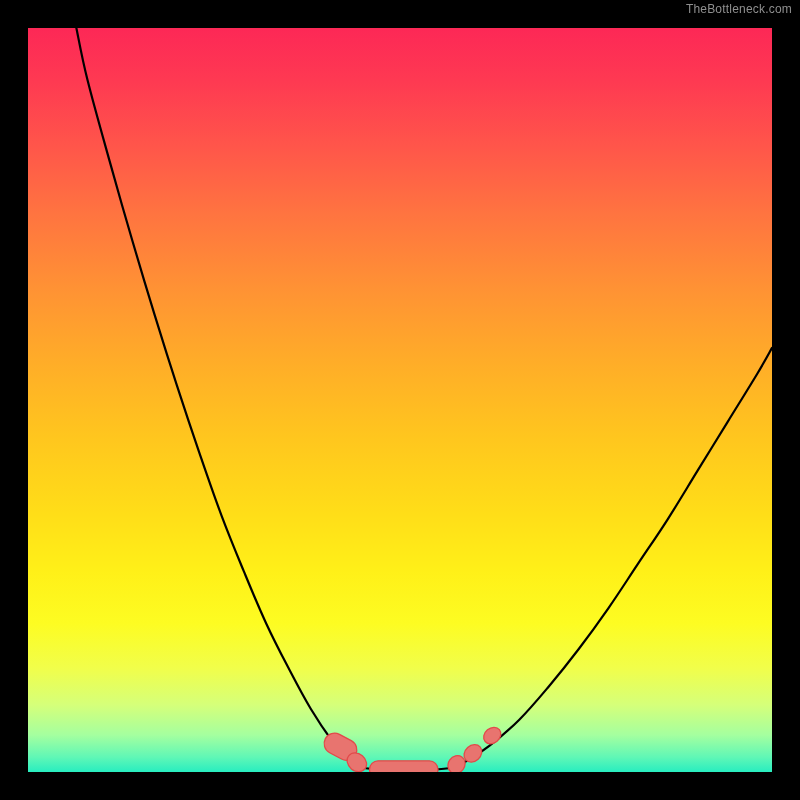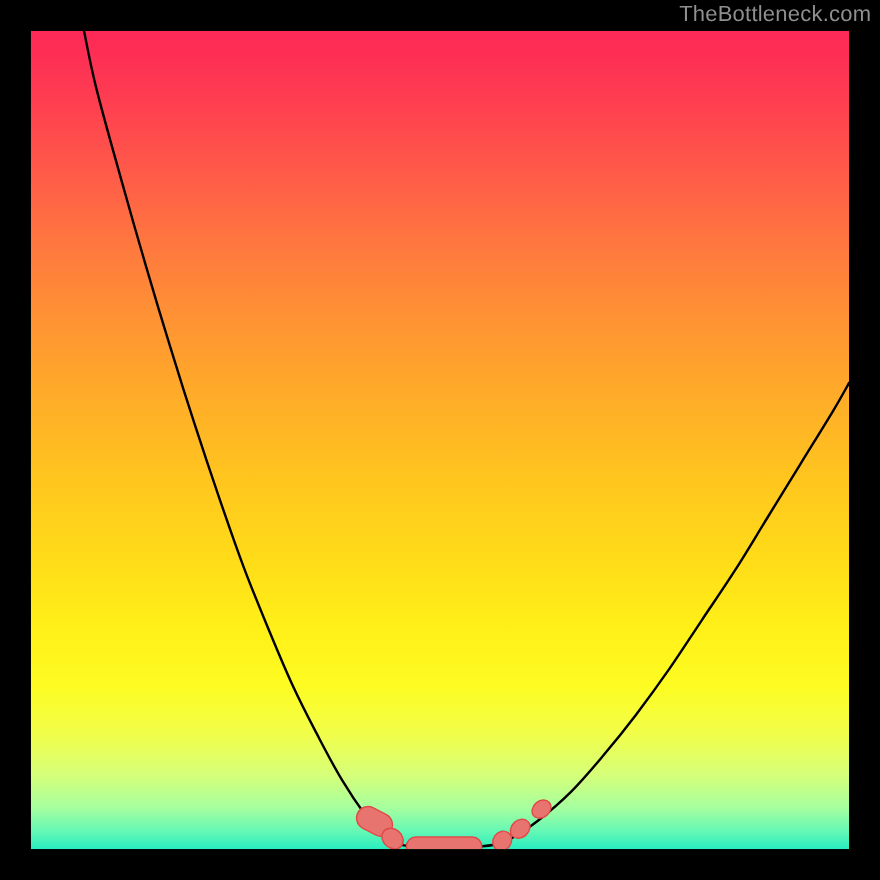--- a/index.html
+++ b/index.html
@@ -48,21 +48,21 @@
   }
   .curves {
     position: absolute;
     inset: 0;
   }
   .watermark {
     position: absolute;
     top: 2px;
     right: 8px;
     color: #8f8f8f;
-    font-size: 20px;
+    font-size: 12px;
     font-weight: 500;
     letter-spacing: 0.2px;
     user-select: none;
   }
 </style>
 </head>
 <body>
 
 <div class="frame">
   <div class="plot">

